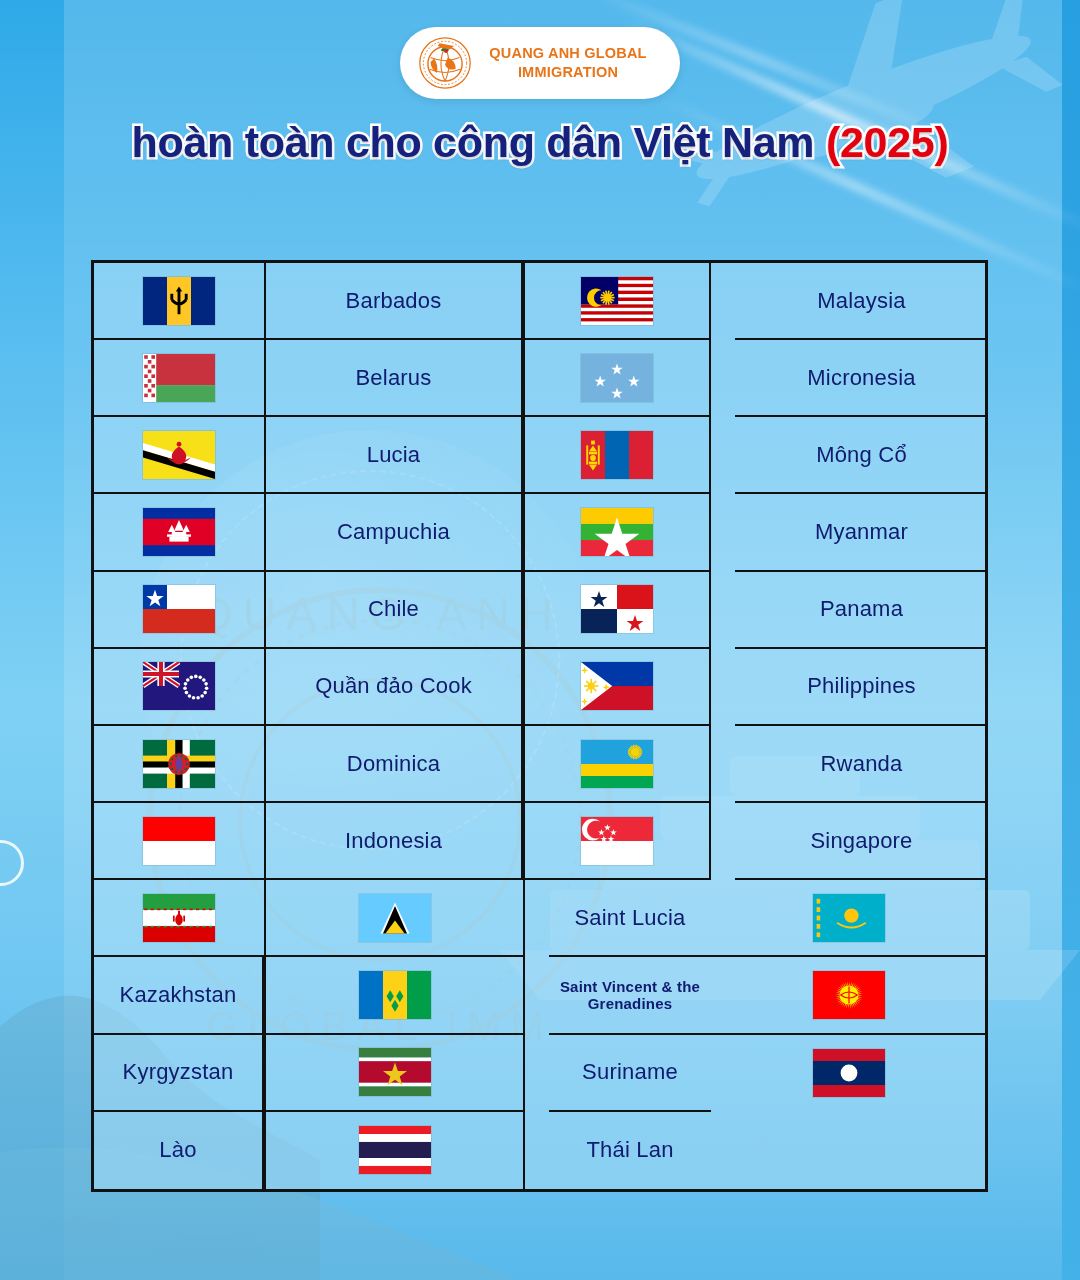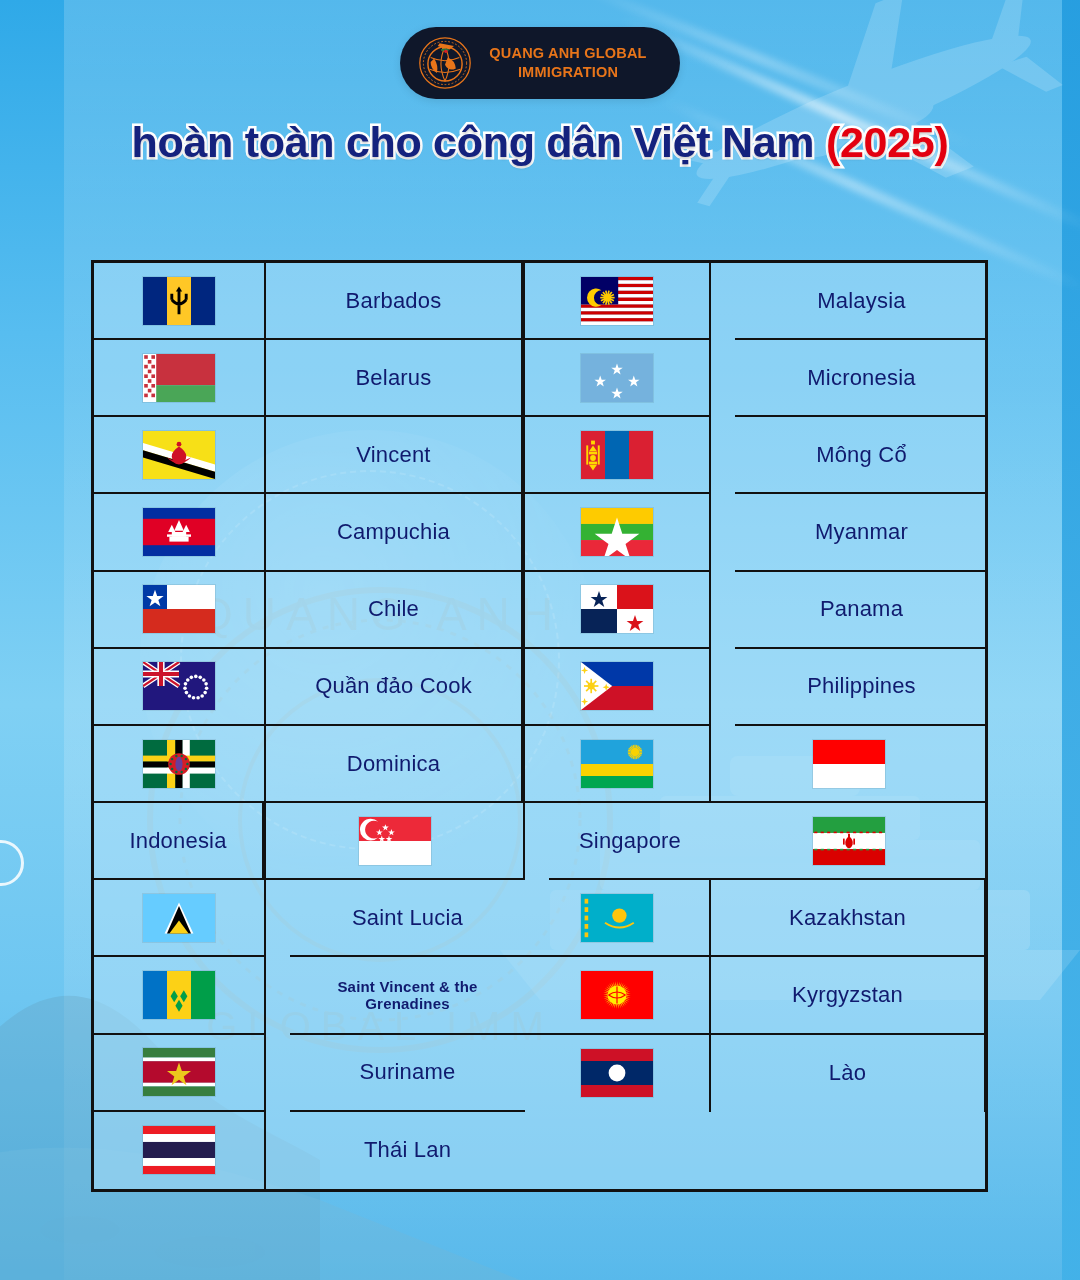--- a/index.html
+++ b/index.html
@@ -79,21 +79,21 @@
   }
   .bg-wm svg{ width:100%; height:100%; }
   .bg-circle-left{
     position:absolute; left:-22px; top:840px; width:46px; height:46px;
     border:3px solid rgba(255,255,255,.85); border-radius:50%;
   }
 
   
   .logo-pill{
     position:absolute; left:50%; transform:translateX(-50%); top:27px;
-    width:280px; height:72px; background:#0f172a; border-radius:40px;
+    width:280px; height:72px; background:#ffffff; border-radius:40px;
     display:flex; align-items:center; gap:2px; padding:0 18px;
     box-shadow:0 2px 8px rgba(0,0,0,.10);
     z-index:5;
   }
   .logo-mark{ width:54px; height:54px; flex:0 0 54px; }
   .logo-mark svg{ width:100%; height:100%; display:block; }
   .logo-text{
     color:#e8751a; font-weight:bold; font-size:14.5px; line-height:1.28;
     letter-spacing:.2px; text-align:center; flex:1;
   }
@@ -355,21 +355,21 @@
           <path d="M0 16 L60 34 L60 40 L0 22 Z" fill="#000"></path>
           <g fill="#cf1126">
             <path d="M30 13 q-6 4 -6 8 q0 6 6 7 q6 -1 6 -7 q0 -4 -6 -8z"></path>
             <circle cx="30" cy="11" r="2"></circle>
             <path d="M20 22 q10 10 20 0 q-10 6 -20 0"></path>
           </g>
         </svg>
       </div>
     </div>
     <div class="cell name col2">
-      <span class="country">Vincent</span>
+      <span class="country">Lucia</span>
     </div>
     <div class="cell flag">
       <div class="flagbox">
         <svg viewBox="0 0 60 40">
           <rect width="20" height="40" fill="#da2032"></rect>
           <rect x="20" width="20" height="40" fill="#0066b3"></rect>
           <rect x="40" width="20" height="40" fill="#da2032"></rect>
           <g fill="#ffd900">
             <rect x="8.4" y="8" width="3.2" height="3.2"></rect>
             <path d="M10 12 l3.4 5 h-6.8z"></path>
@@ -563,20 +563,23 @@
             <path d="M44.1 6.5 L43.4 4.2" stroke="#fad201" stroke-width="1"></path>
             <path d="M45.0 6.4 L45.0 4.0" stroke="#fad201" stroke-width="1"></path>
             <path d="M45.9 6.5 L46.6 4.2" stroke="#fad201" stroke-width="1"></path>
             <path d="M46.8 6.9 L48.0 4.8" stroke="#fad201" stroke-width="1"></path>
             <path d="M47.5 7.5 L49.2 5.8" stroke="#fad201" stroke-width="1"></path>
             <path d="M48.1 8.2 L50.2 7.0" stroke="#fad201" stroke-width="1"></path>
             <path d="M48.5 9.1 L50.8 8.4" stroke="#fad201" stroke-width="1"></path>
           </g>
         </svg>
       </div>
+    </div>
+    <div class="cell name col4">
+      <span class="country">Rwanda</span>
     </div>
     <div class="cell flag">
       <div class="flagbox">
         <svg viewBox="0 0 60 40">
           <rect width="60" height="20" fill="#ff0000"></rect>
           <rect y="20" width="60" height="20" fill="#fff"></rect>
         </svg>
       </div>
     </div>
     <div class="cell name col2">

